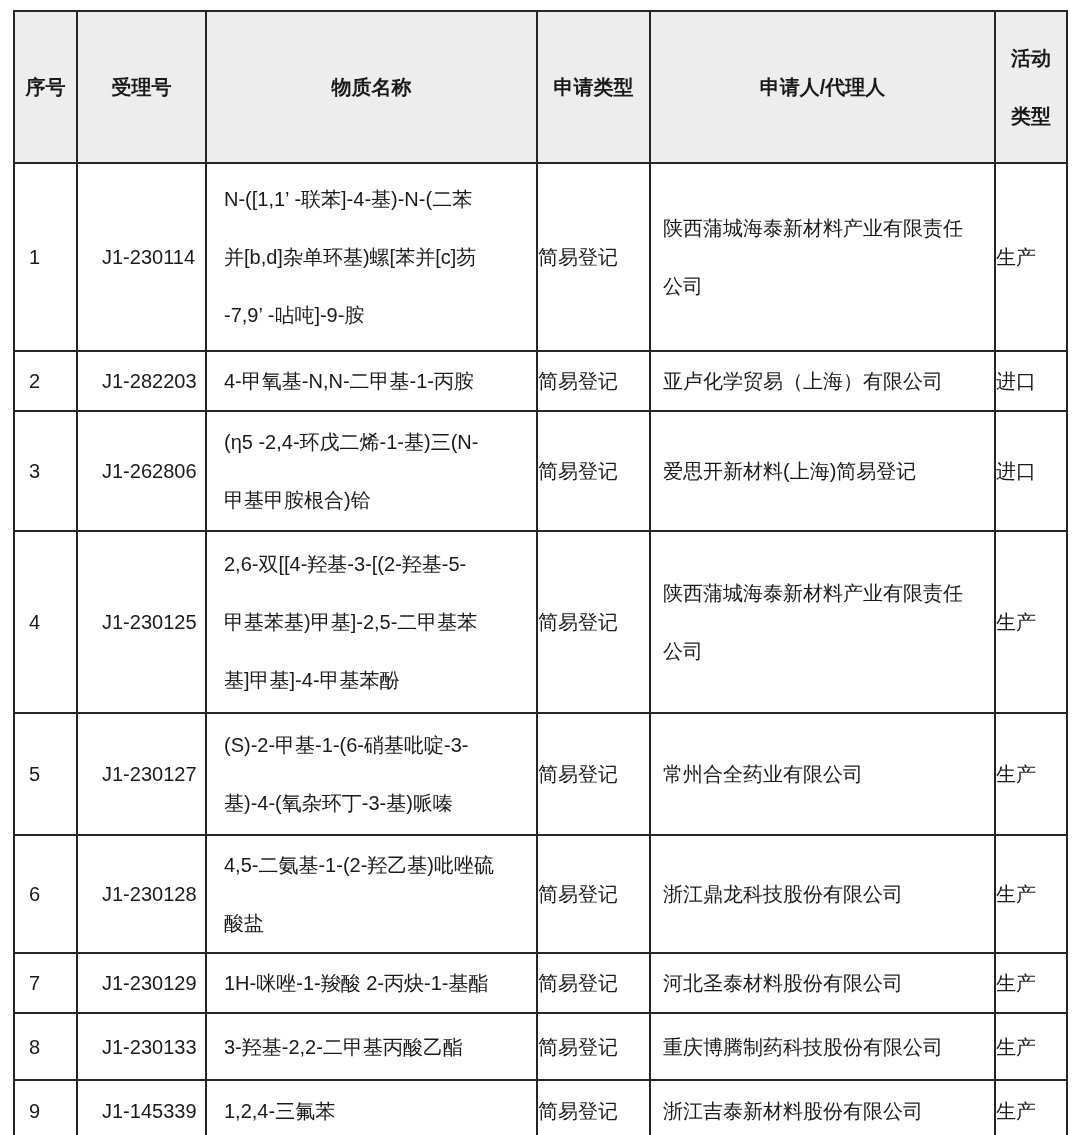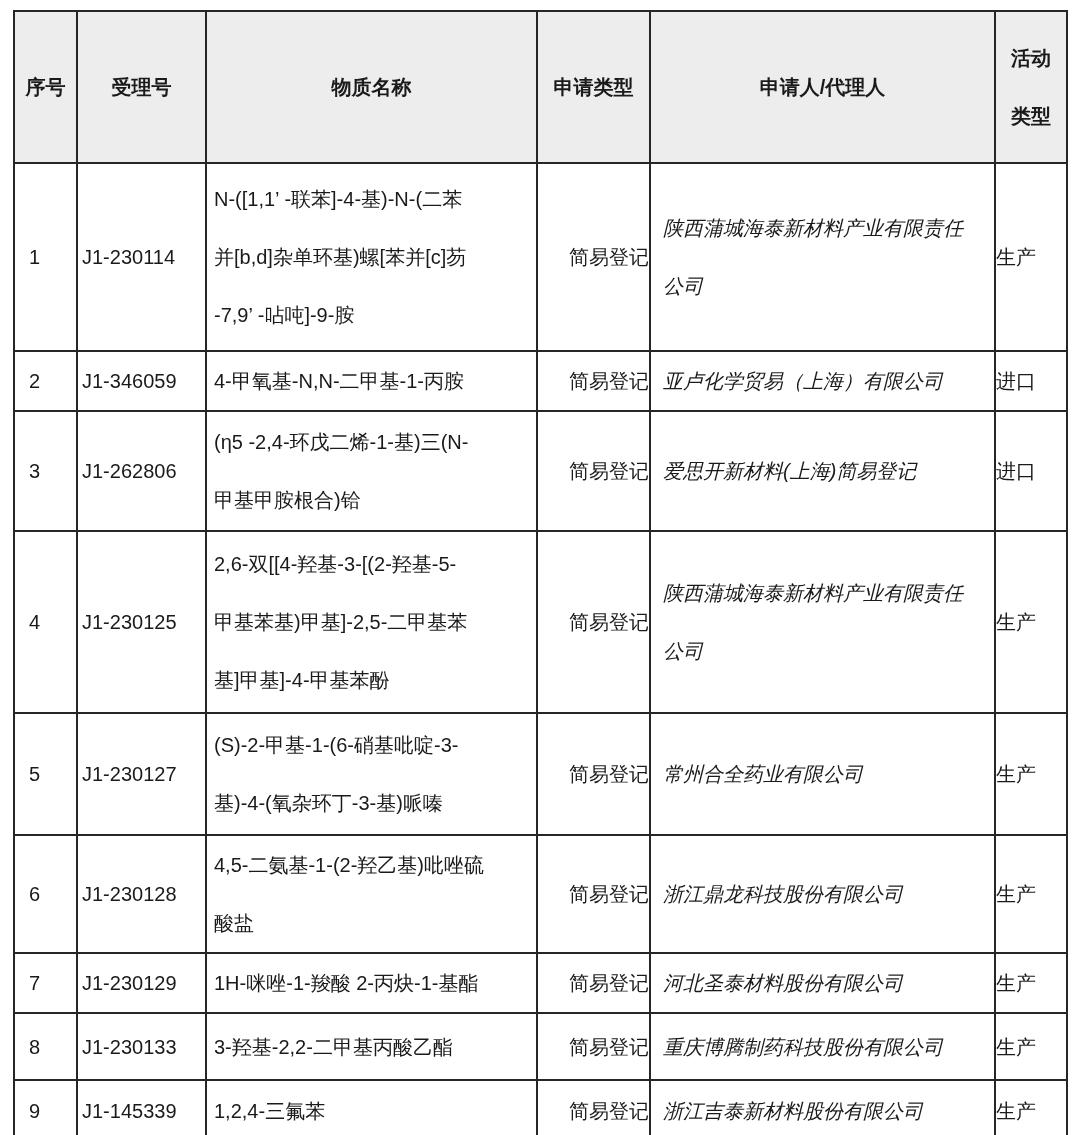--- a/index.html
+++ b/index.html
@@ -38,24 +38,24 @@
     word-break:break-all;
   }
   td{
     background:#ffffff;
     text-align:left;
     white-space:pre-wrap;
     word-break:break-all;
   }
   
   .c-no{padding-left:14px;}
-  .c-acc{padding-left:4px;border-radius:19px;}
-  .c-sub{padding-left:7px;padding-right:6px;}
-  .c-type{text-align:right;}
-  .c-app{padding-left:12px;padding-right:8px;font-style:italic;}
+  .c-acc{padding-left:24px;border-radius:19px;}
+  .c-sub{padding-left:17px;padding-right:6px;}
+  .c-type{text-align:left;}
+  .c-app{padding-left:12px;padding-right:8px;}
   .c-act{}
   .th-act{padding:17px 10px;}
   
   .hh {height:142px;}
   .rh0{height:188px;}
   .rh1{height:58px;}
   .rh2{height:120px;}
   .rh3{height:182px;}
   .rh4{height:122px;}
   .rh5{height:114px;}
@@ -93,21 +93,21 @@
         <td class="c-sub">N-([1,1’ -联苯]-4-基)-N-(二苯
 并[b,d]杂单环基)螺[苯并[c]芴
 -7,9’ -呫吨]-9-胺</td>
         <td class="c-type">简易登记</td>
         <td class="c-app">陕西蒲城海泰新材料产业有限责任
 公司</td>
         <td class="c-act">生产</td>
       </tr>
       <tr class="rh1">
         <td class="c-no">2</td>
-        <td class="c-acc">J1-346059</td>
+        <td class="c-acc">J1-282203</td>
         <td class="c-sub">4-甲氧基-N,N-二甲基-1-丙胺</td>
         <td class="c-type">简易登记</td>
         <td class="c-app">亚卢化学贸易（上海）有限公司</td>
         <td class="c-act">进口</td>
       </tr>
       <tr class="rh2">
         <td class="c-no">3</td>
         <td class="c-acc">J1-262806</td>
         <td class="c-sub">(η5 -2,4-环戊二烯-1-基)三(N-
 甲基甲胺根合)铪</td>

